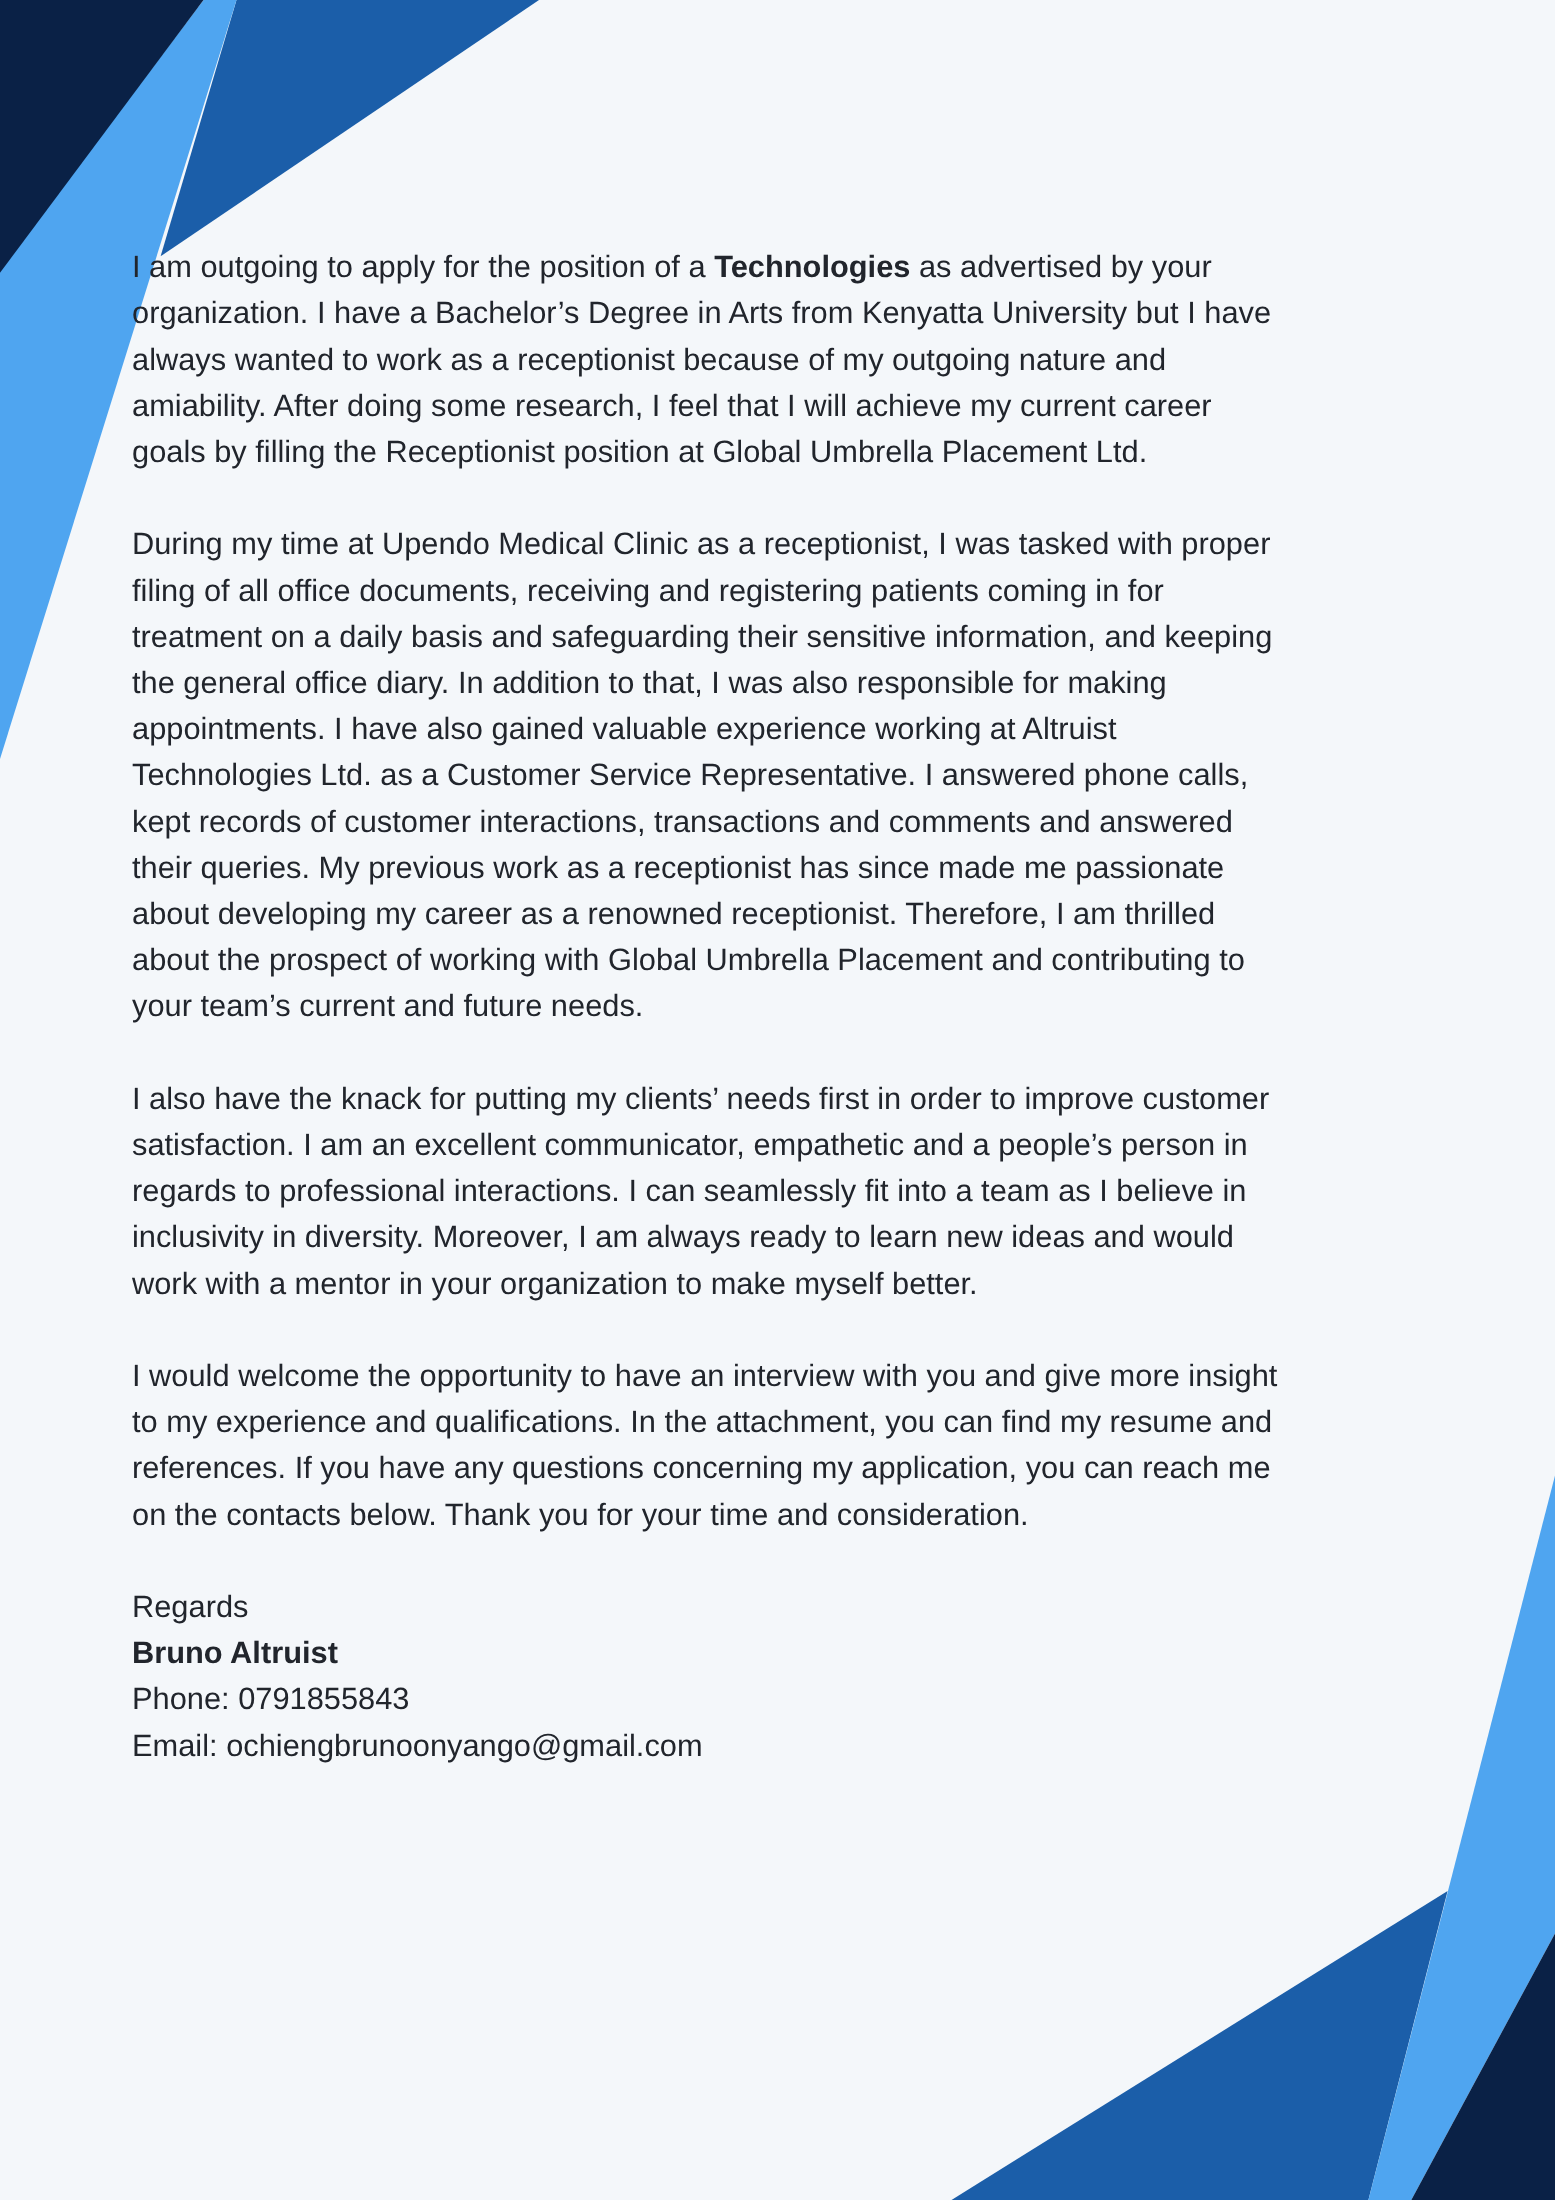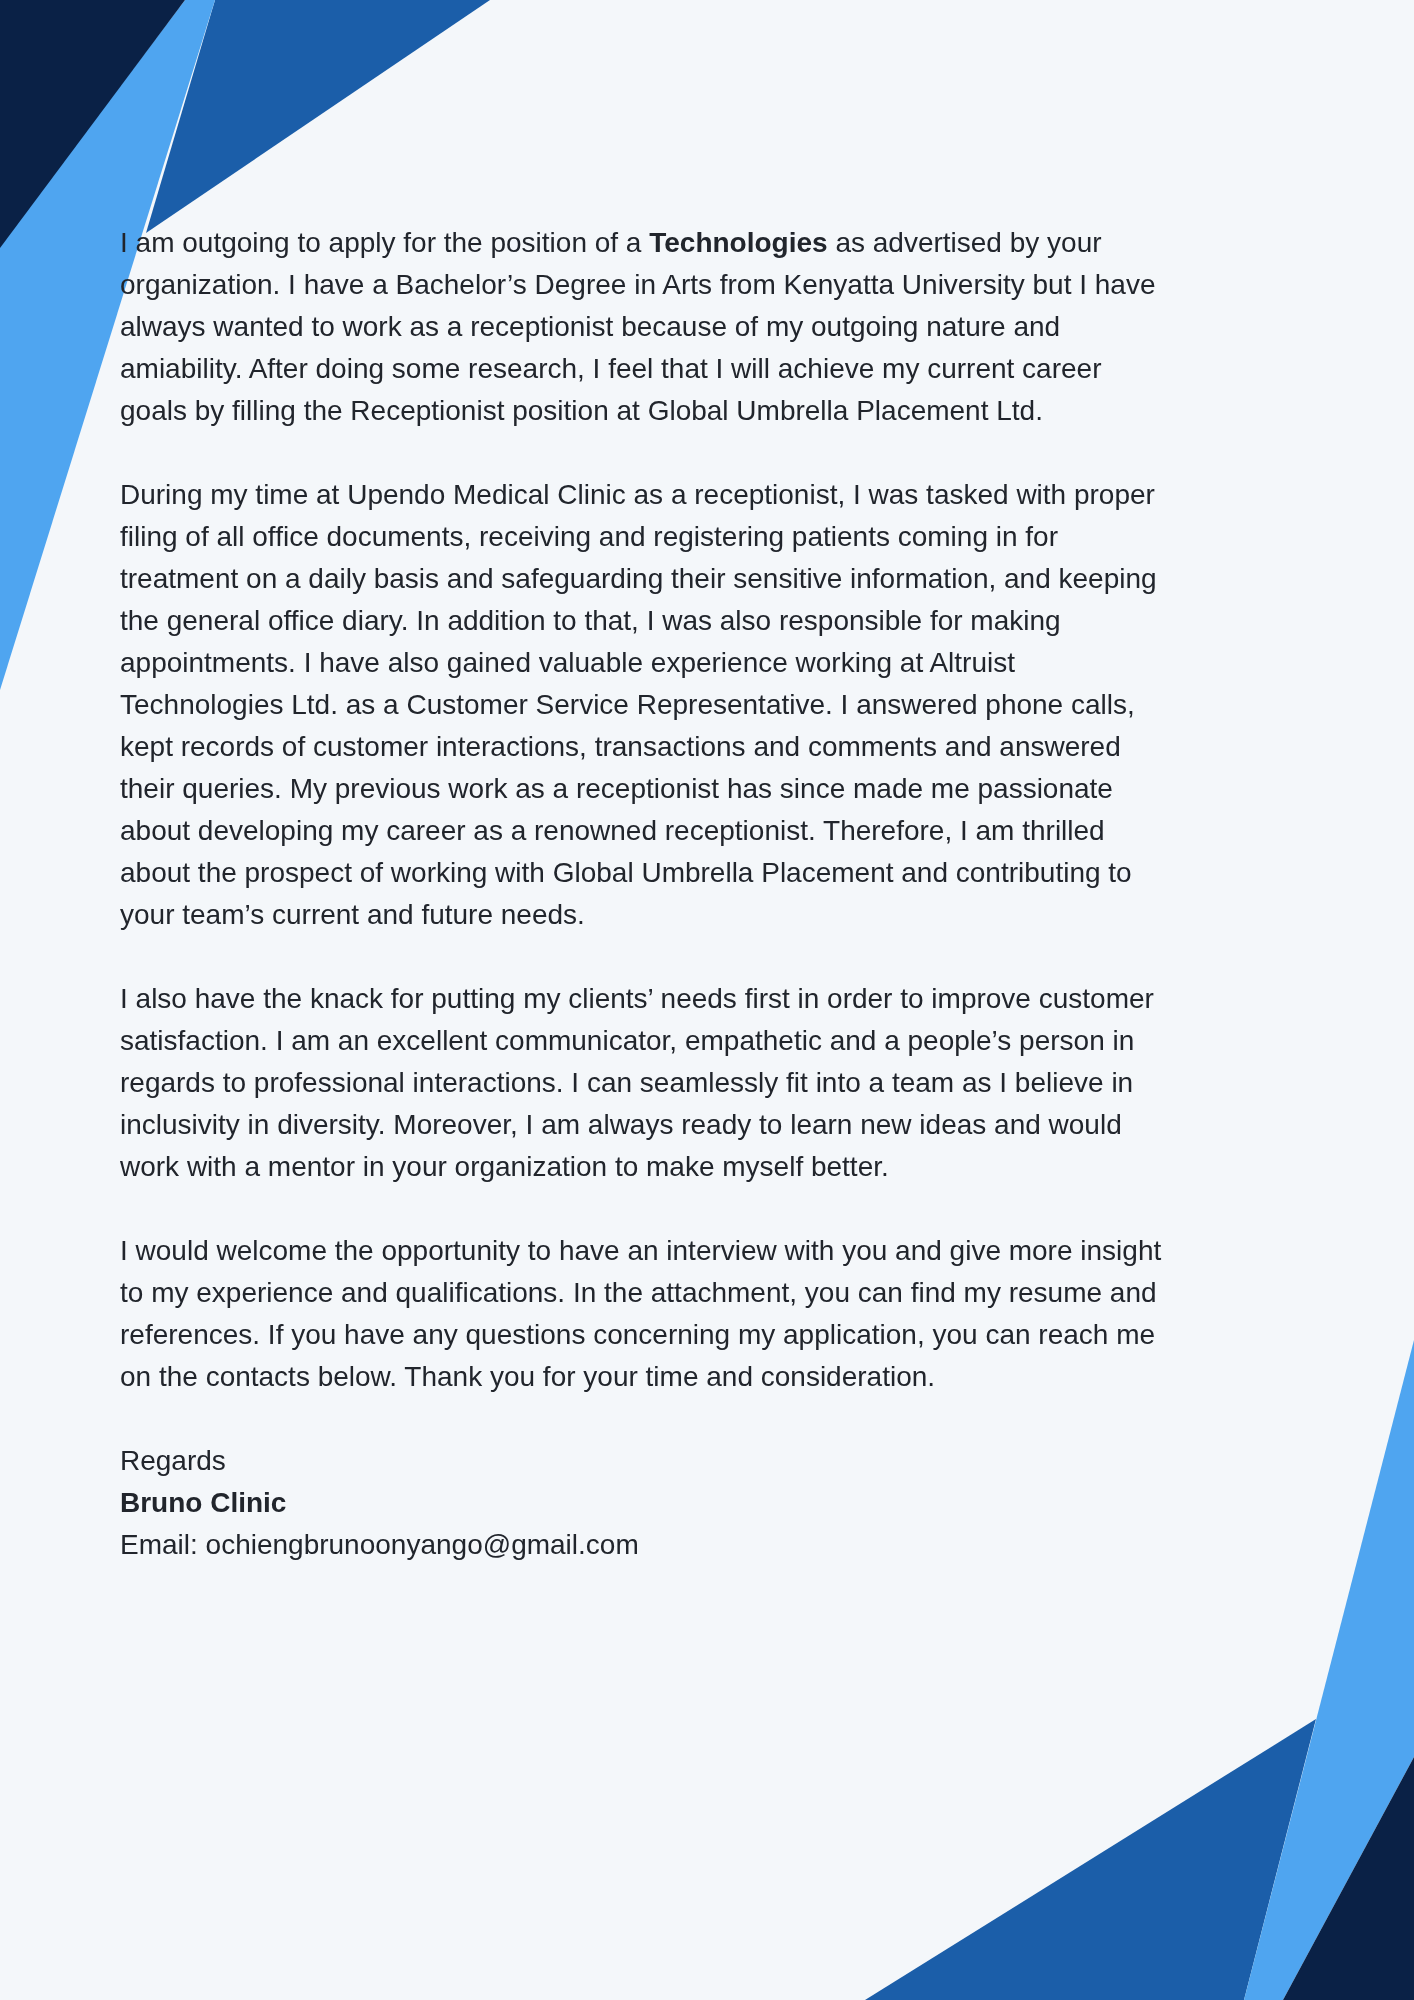--- a/index.html
+++ b/index.html
@@ -83,16 +83,17 @@
 inclusivity in diversity. Moreover, I am always ready to learn new ideas and would
 work with a mentor in your organization to make myself better.</p>
 
   <p class="para">I would welcome the opportunity to have an interview with you and give more insight
 to my experience and qualifications. In the attachment, you can find my resume and
 references. If you have any questions concerning my application, you can reach me
 on the contacts below. Thank you for your time and consideration.</p>
 
   <div class="signature">
     <p>Regards</p>
-    <p class="name">Bruno Clinic</p>
+    <p class="name">Bruno Altruist</p>
+    <p>Phone: 0791855843</p>
     <p>Email: ochiengbrunoonyango@gmail.com</p>
   </div>
 </main>
 
 </body></html>

